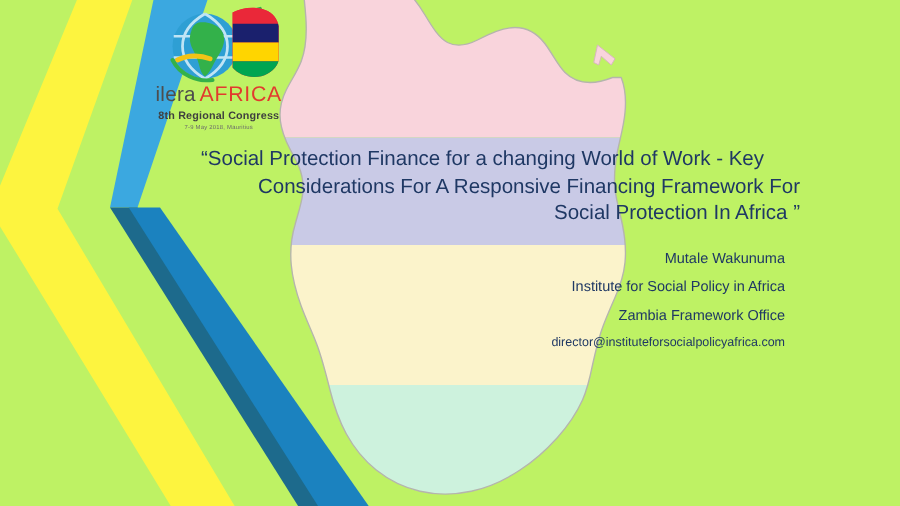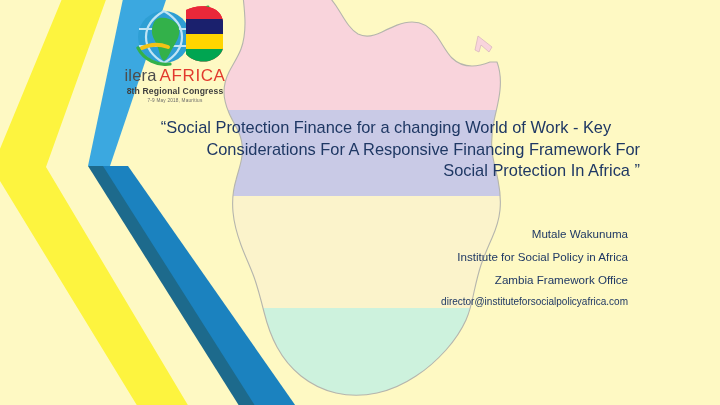--- a/index.html
+++ b/index.html
@@ -1,21 +1,21 @@
 <!DOCTYPE html>
 <html><head>
 <meta charset="utf-8">
 <style>
   html,body{margin:0;padding:0;background:#fff;}
   body{width:720px;height:405px;overflow:hidden;font-family:"Liberation Sans",sans-serif;}
 
   #slide{
     position:relative;
     width:720px;height:405px;
-    background:#fef9c3;
+    background:#bef264;
     overflow:hidden;
   }
 
   
   .chevron-layer{position:absolute;left:0;top:0;width:720px;height:405px;pointer-events:none;}
 
   
   .map-layer{position:absolute;left:0;top:0;width:720px;height:405px;}
 
   
@@ -77,21 +77,20 @@
   
   #author-block{
     position:absolute;
     left:300px;top:196px;
     width:328px;
     text-align:right;
     color:#1f3864;
     font-size:11.6px;
     line-height:22.8px;
     font-weight:400;
-    margin-top:27px;
   }
   #author-block span{display:block;white-space:nowrap;}
   #author-block .email{font-size:10px;}
 </style>
 </head>
 <body>
 
 <div id="slide">
 
   <svg class="map-layer" viewBox="0 0 720 405" width="720" height="405" aria-hidden="true">

